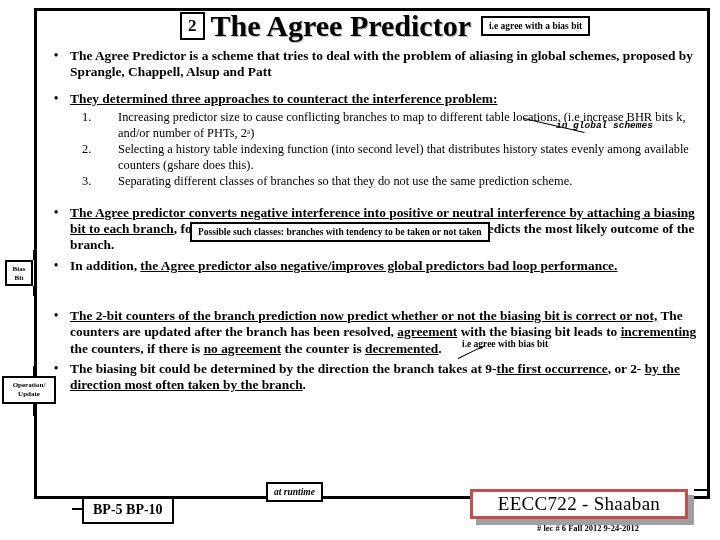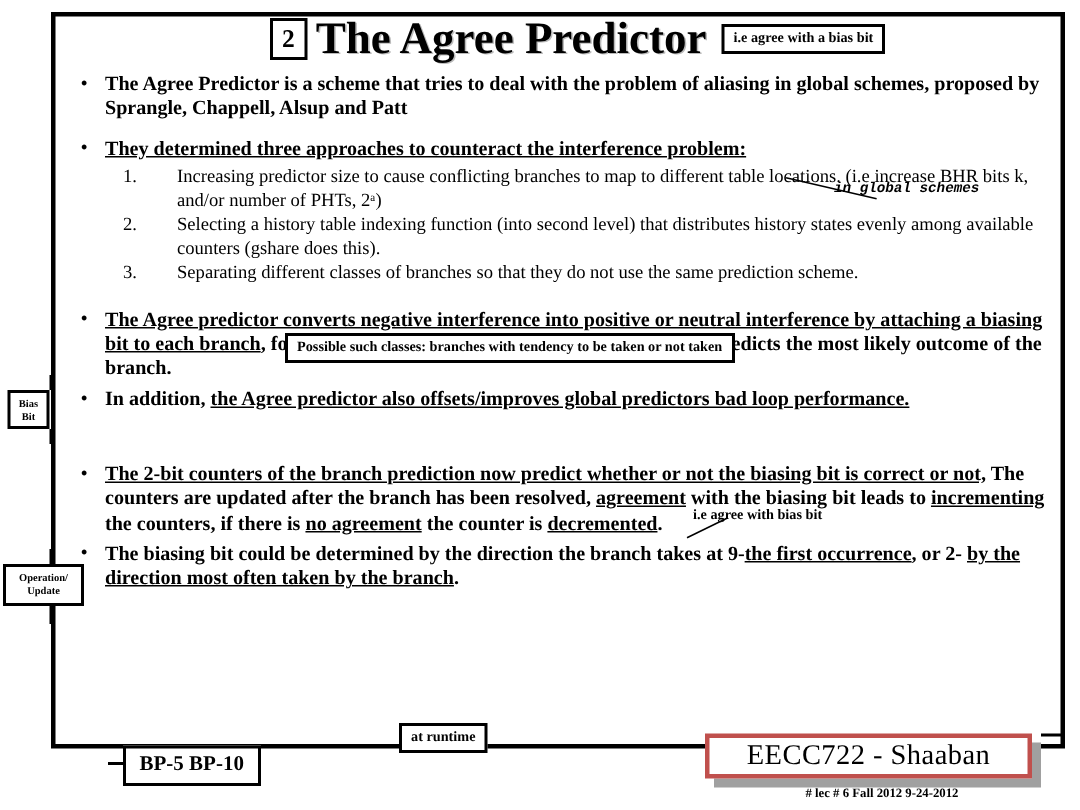--- a/index.html
+++ b/index.html
@@ -302,21 +302,21 @@
       <div class="btext">
         <span class="u">The Agree predictor converts negative interference into positive or neutral interference by attaching a biasing bit to each branch</span><span>, for instance in the BTB or instruction cache, which predicts the most likely outcome of the branch.</span>
       </div>
     </div>
 
     <div class="sp4"></div>
 
     <div class="bullet">
       <div class="dot">•</div>
       <div class="btext">
-        <span>In addition, </span><span class="u">the Agree predictor also offsets/improves global predictors bad loop performance.</span>
+        <span>In addition, </span><span class="u">the Agree predictor also negative/improves global predictors bad loop performance.</span>
       </div>
     </div>
 
     <div class="sp10"></div>
     <div class="sp10"></div>
     <div class="sp10"></div>
     <div class="sp4"></div>
 
     <div class="bullet">
       <div class="dot">•</div>
@@ -354,21 +354,21 @@
   <div class="side-tick" style="left:33px; top:366px; height:10px;"></div>
   <div class="side-box" style="left:2px; top:376px; width:54px; height:28px;">
     <span>Operation/</span><br>
     <span>Update</span>
   </div>
   <div class="side-tick" style="left:33px; top:404px; height:12px;"></div>
 
   <div id="bp-line-left"></div>
   <div id="bp-box">BP-5   BP-10</div>
 
-  <div class="callout-box" id="runtime-callout" style="">at runtime</div>
+  <div class="callout-box" id="runtime-callout" style="font-style:italic;">at runtime</div>
 
   <div id="footer-arm"></div>
   <div id="footer-stamp">
     <div id="footer-shadow"></div>
     <div id="footer-box">EECC722 - Shaaban</div>
     <div id="footer-sub">#  lec # 6   Fall 2012   9-24-2012</div>
   </div>
 
 </div>
 

